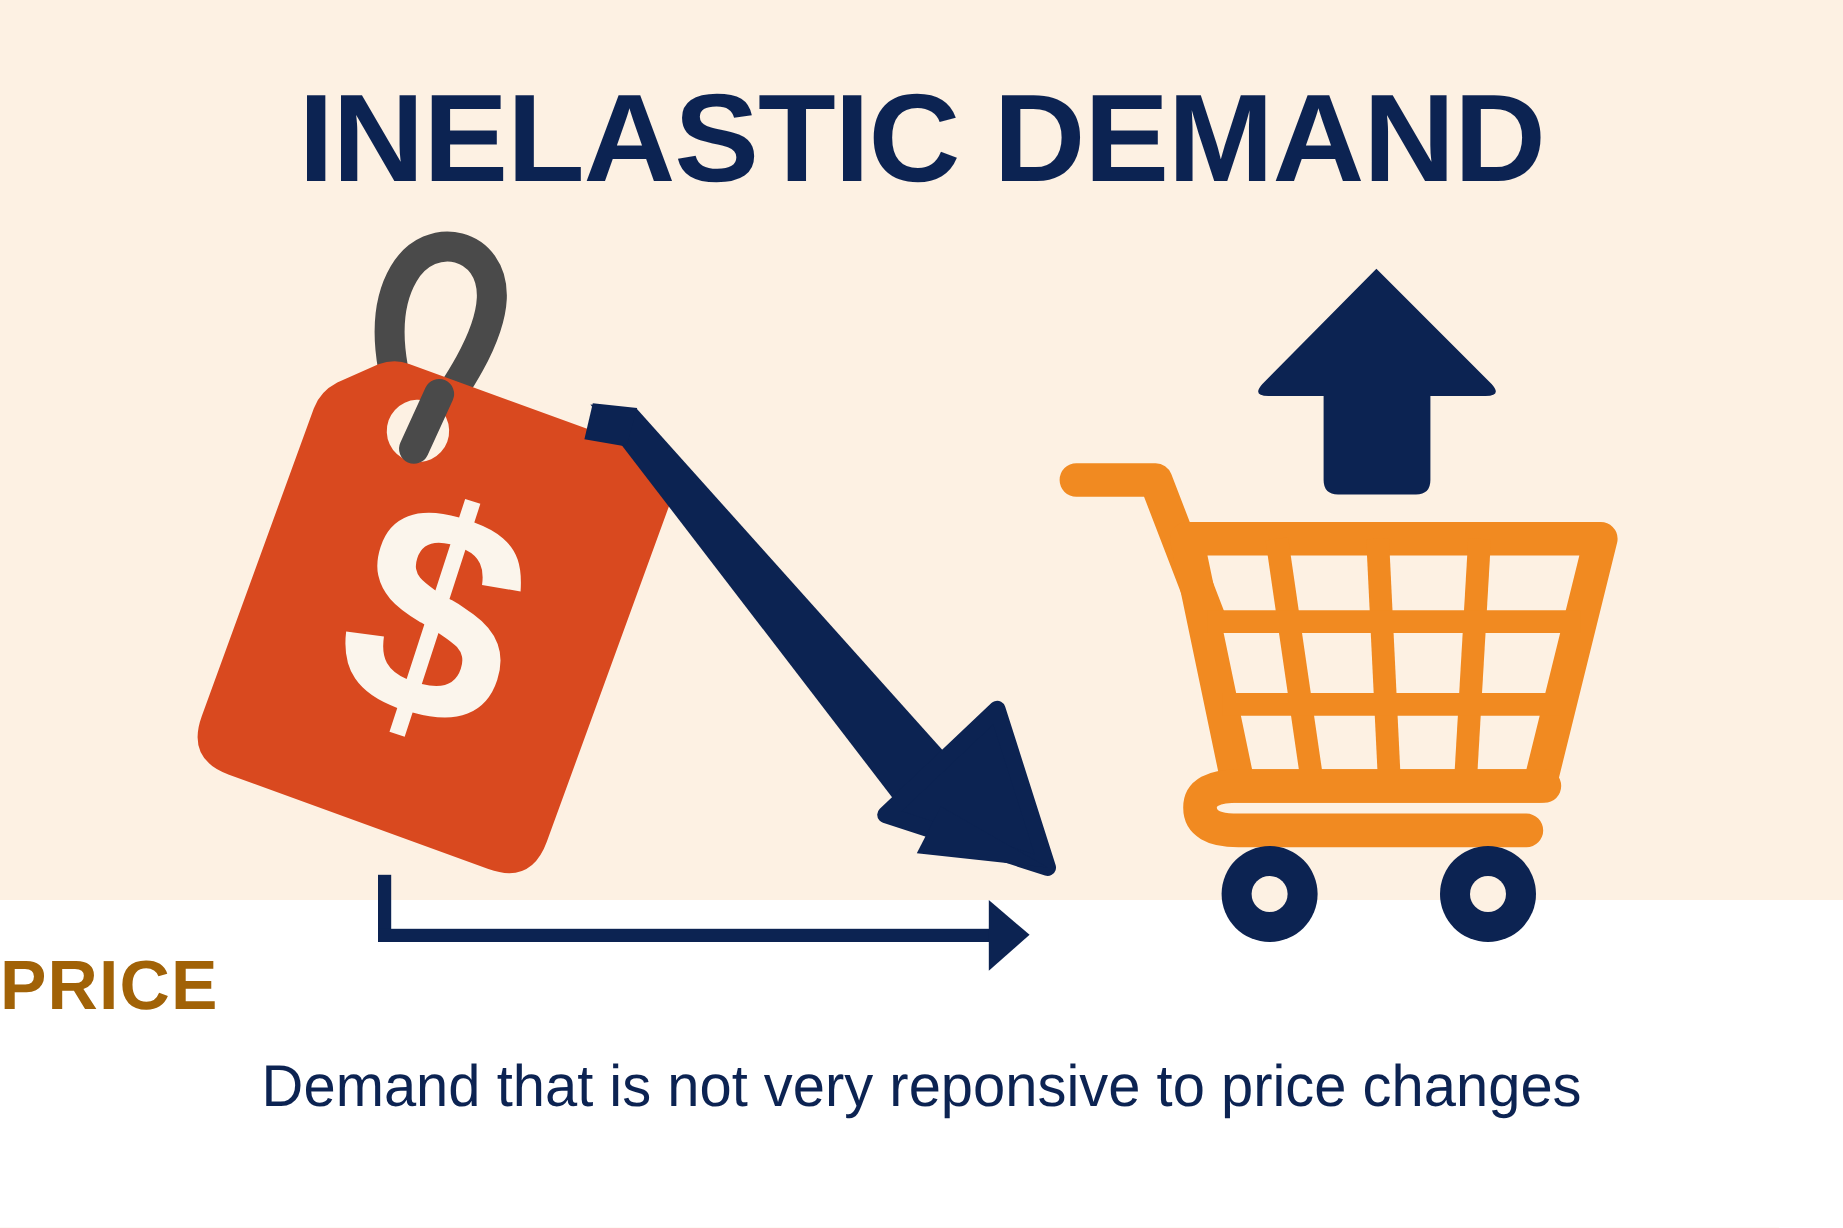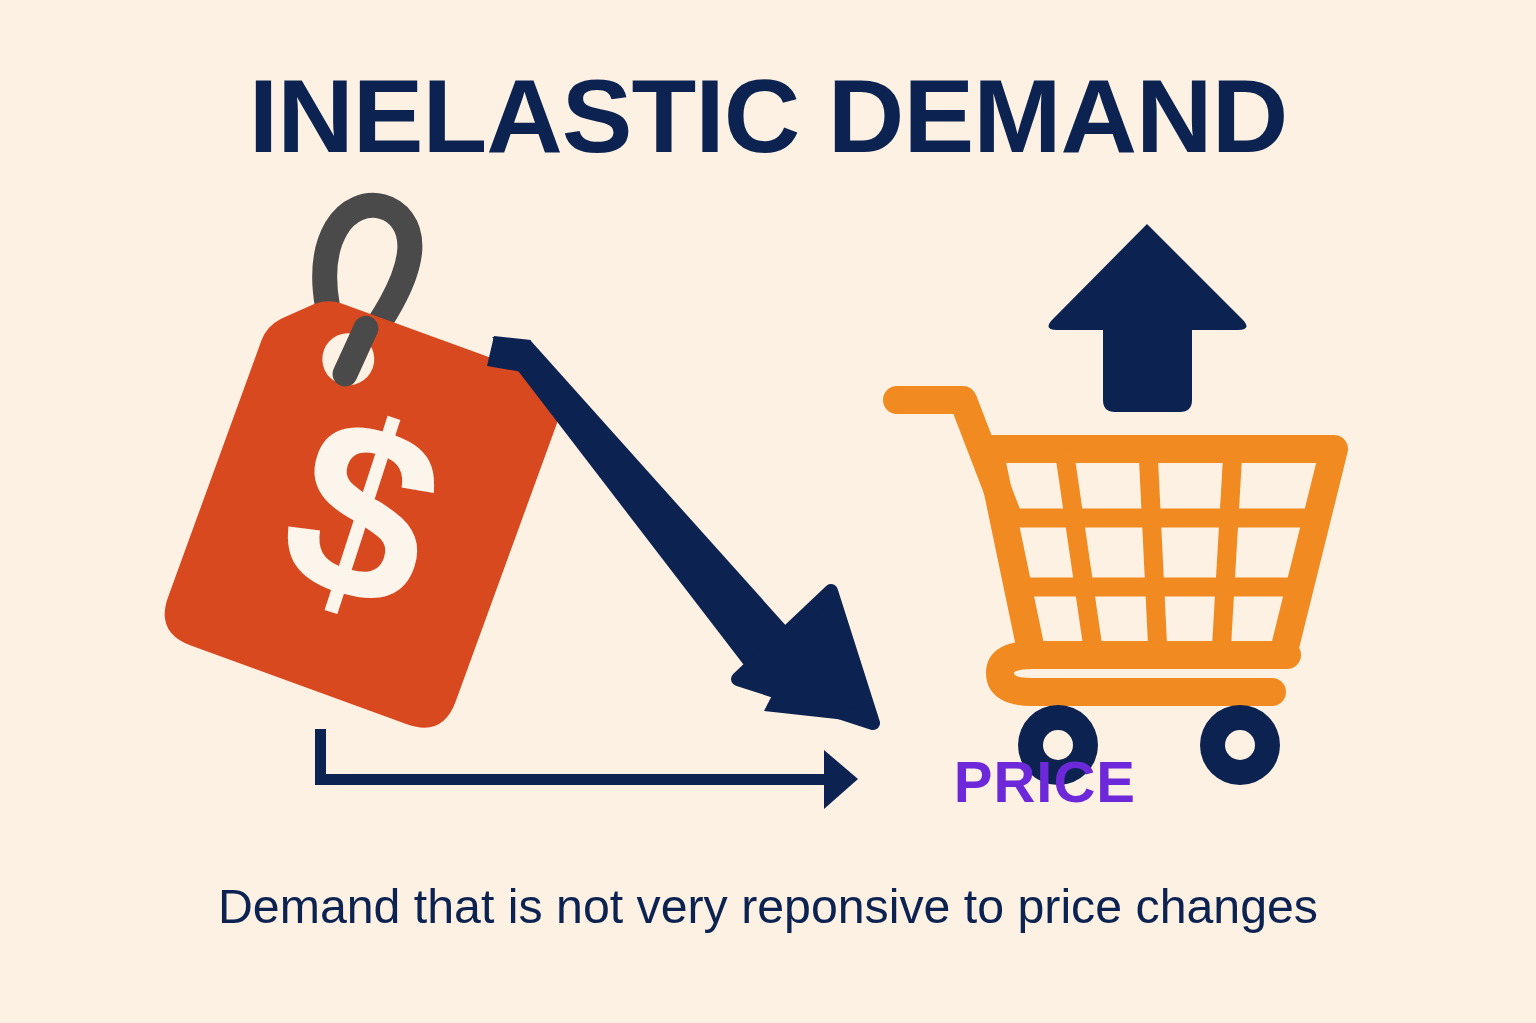--- a/index.html
+++ b/index.html
@@ -8,21 +8,21 @@
   }
   body {
     width: 1536px;
     height: 1023px;
     overflow: hidden;
     font-family: "Liberation Sans", sans-serif;
   }
   #infographic {
     position: relative;
     width: 1536px;
-    height: 1023px;
+    height: 750px;
     background: #FDF1E3;
   }
   .title {
     position: absolute;
     left: 0;
     top: 62px;
     width: 1536px;
     text-align: center;
     font-family: "Liberation Sans", sans-serif;
     font-size: 104px;
@@ -43,28 +43,28 @@
     font-size: 49px;
     font-weight: normal;
     color: #0C2352;
     letter-spacing: 0px;
     transform: scaleX(0.985);
     white-space: nowrap;
   }
   .price-label {
     position: absolute;
     left: 0;
-    top: 748px;
+    top: 788px;
     width: 1136px;
-    text-align: right;
+    text-align: left;
     font-family: "Liberation Sans", sans-serif;
     font-size: 58px;
     font-weight: bold;
     letter-spacing: 1px;
-    color: #6d28d9;
+    color: #a16207;
     white-space: nowrap;
   }
   .svg-layer {
     position: absolute;
     left: 0;
     top: 0;
     width: 1536px;
     height: 1023px;
   }
 </style>

